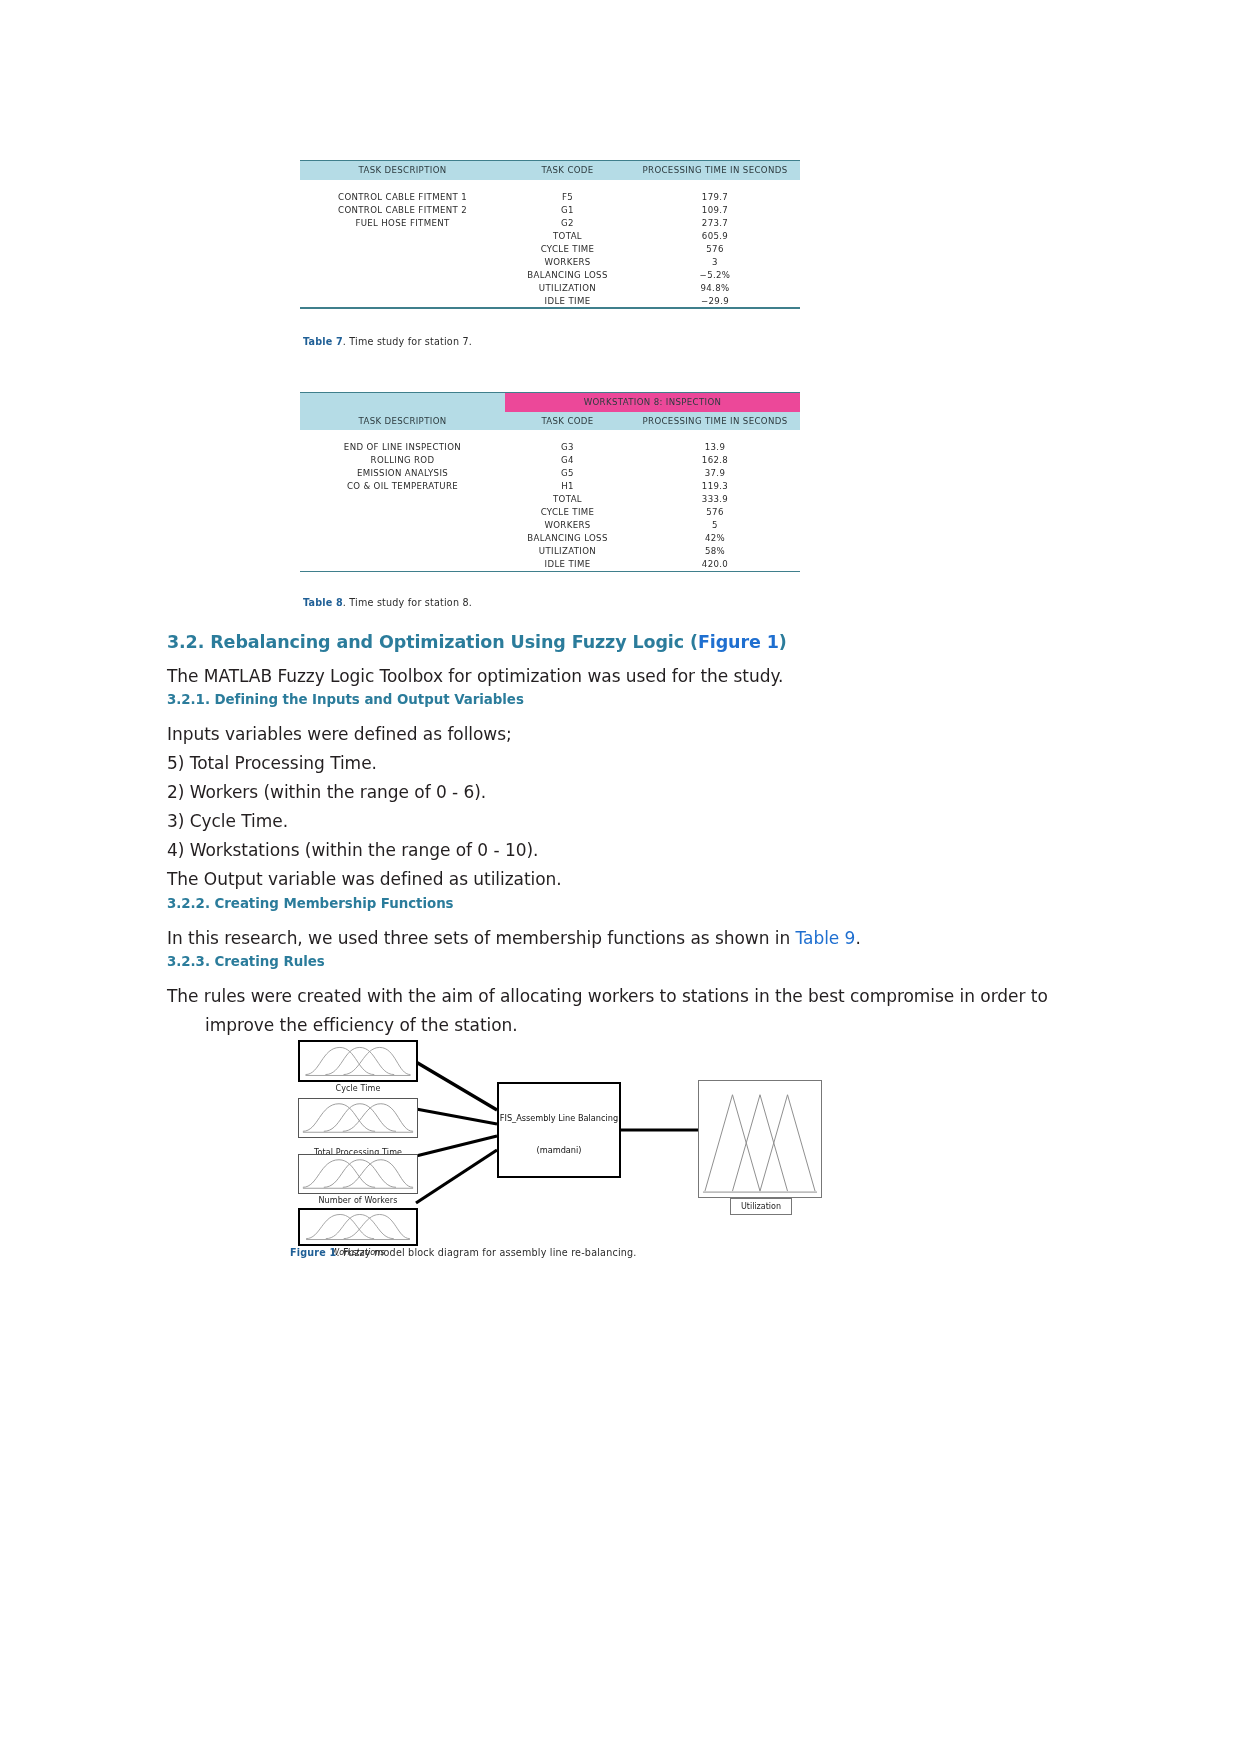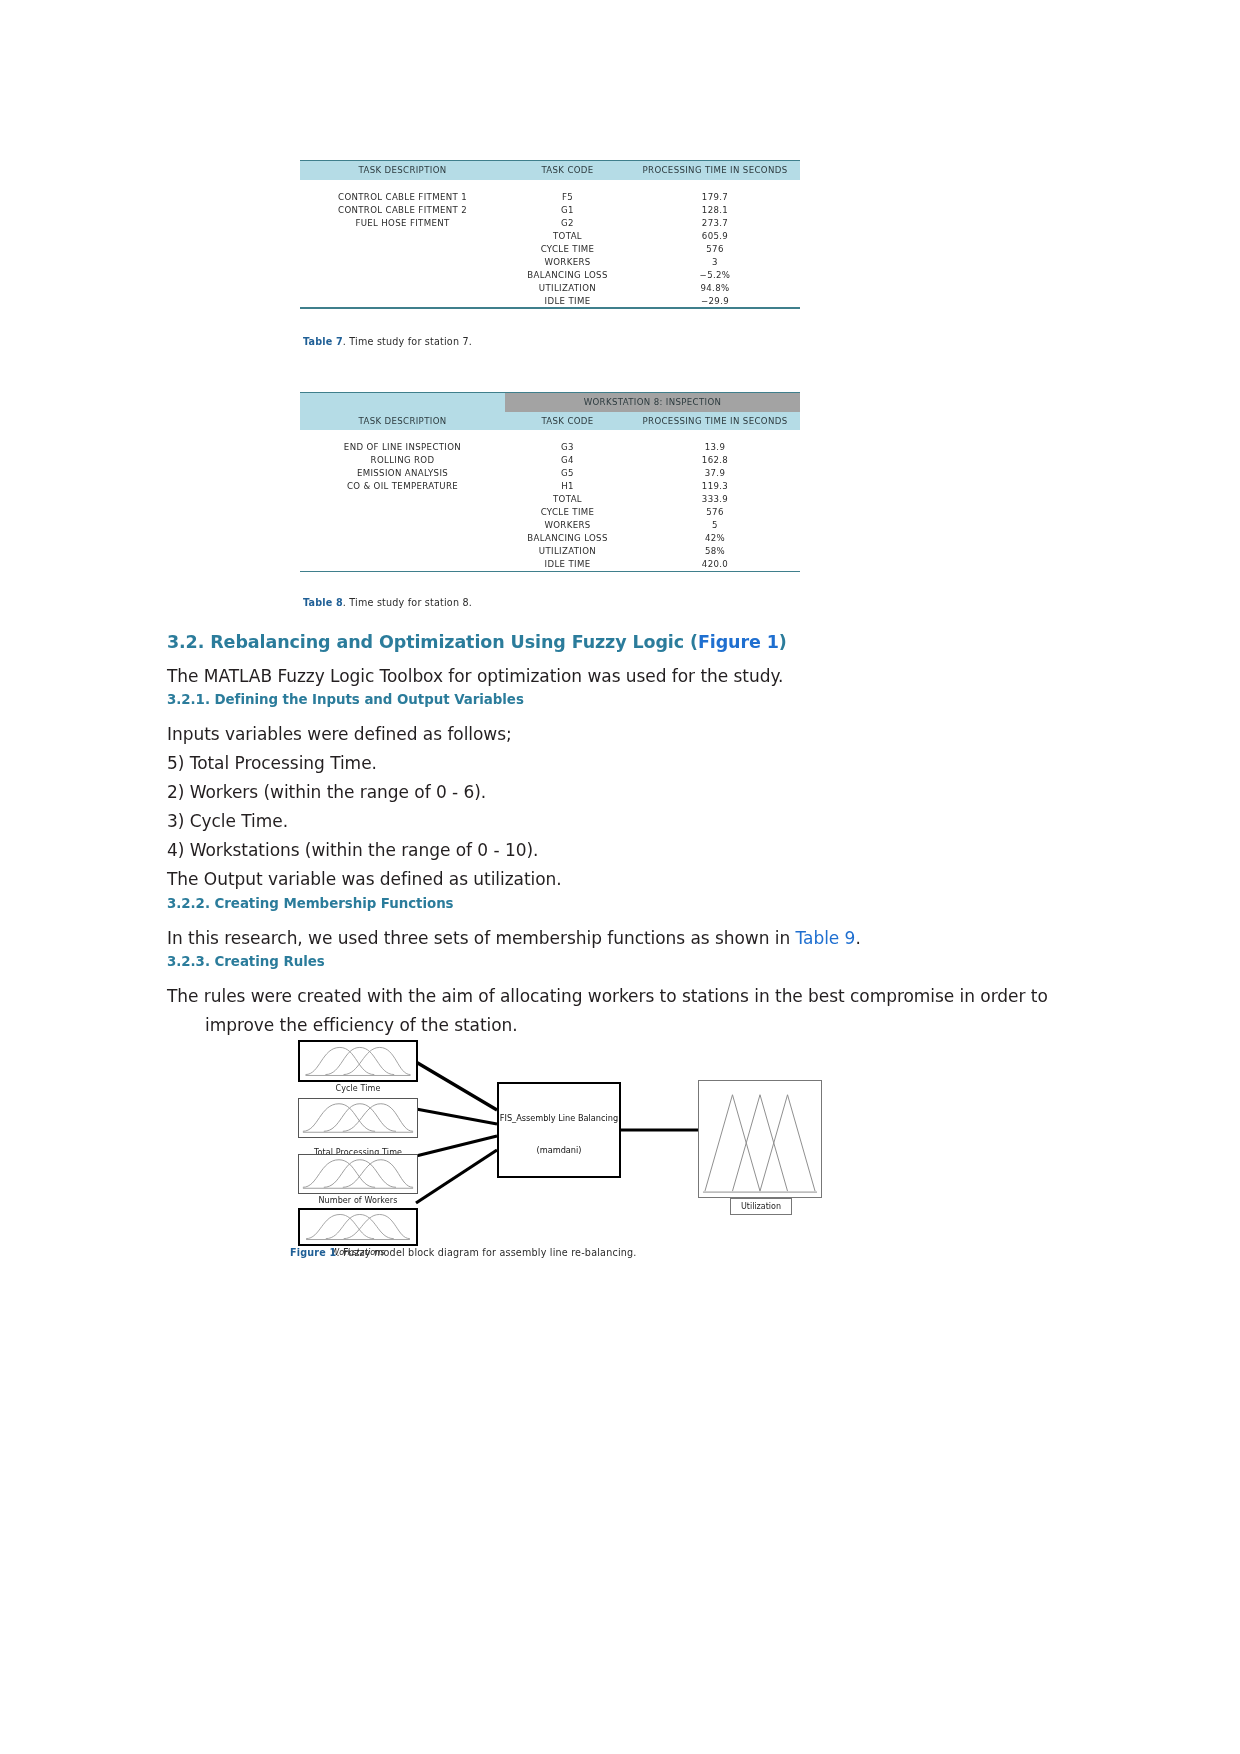--- a/index.html
+++ b/index.html
@@ -26,21 +26,21 @@
     text-align:center;
     white-space:nowrap;
   }
   table.dt thead th{
     background:#b5dce6;
     font-size:8.6px;
     color:#2d3b3f;
     padding:4px 4px 4.5px 4px;
   }
   table.dt thead tr.span-row th{
-    background:#a3a3a3;
+    background:#ec4899;
     text-align:center;
   }
   table.dt thead tr.span-row th.blank{background:#b5dce6;}
   .col-desc{width:205px;}
   .col-code{width:125px;}
   .col-time{width:170px;}
   table.dt tbody td.desc{text-align:center;}
   table.dt tbody tr.first-body td{padding-top:12px;}
   .toprule{height:1.4px;background:#3f7f8c;width:500px;}
   .botrule{height:1.4px;background:#3f7f8c;width:500px;}
@@ -167,21 +167,21 @@
       </thead>
       <tbody>
         <tr class="first-body">
           <td class="desc">CONTROL CABLE FITMENT 1</td>
           <td>F5</td>
           <td>179.7</td>
         </tr>
         <tr>
           <td class="desc">CONTROL CABLE FITMENT 2</td>
           <td>G1</td>
-          <td>128.1</td>
+          <td>109.7</td>
         </tr>
         <tr>
           <td class="desc">FUEL HOSE FITMENT</td>
           <td>G2</td>
           <td>273.7</td>
         </tr>
         <tr>
           <td></td>
           <td>TOTAL</td>
           <td class="bold-val">605.9</td>

